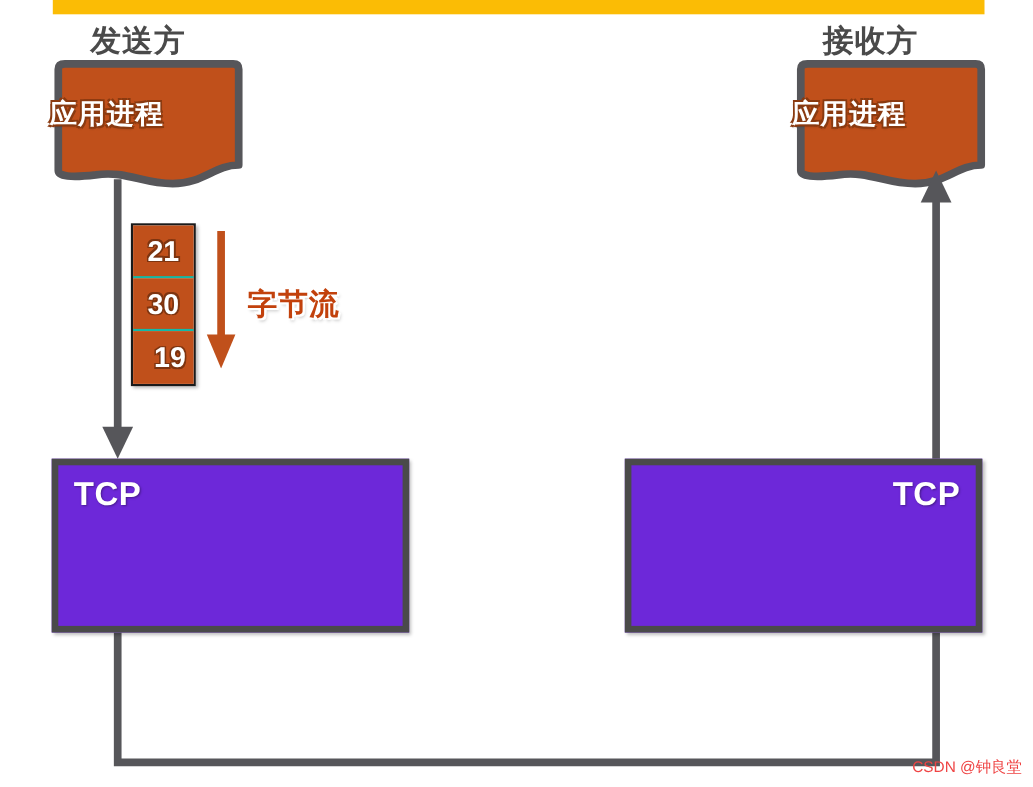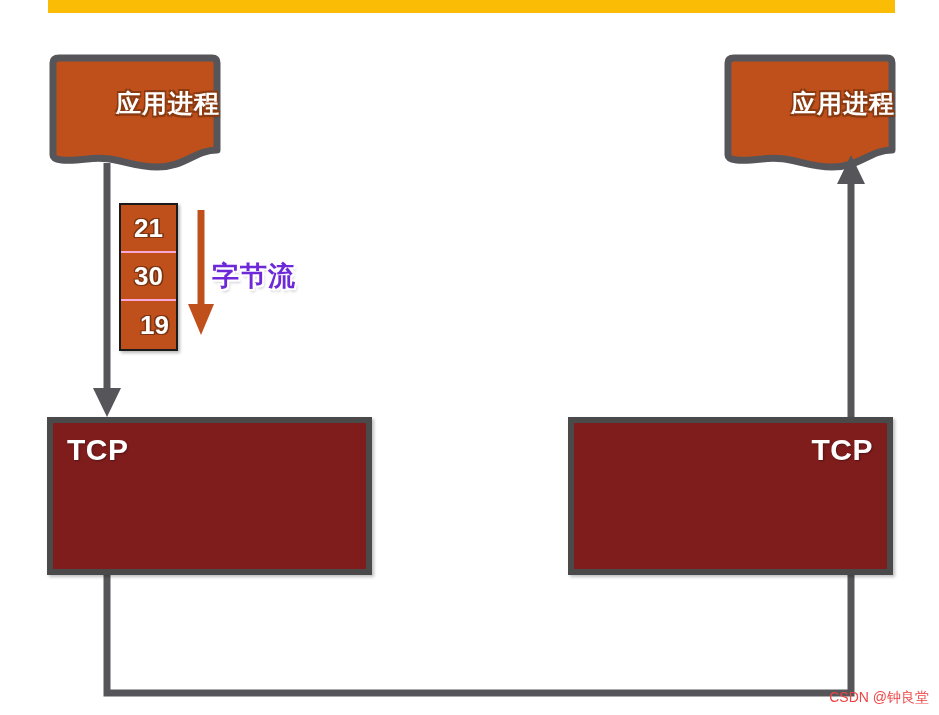--- a/index.html
+++ b/index.html
@@ -45,38 +45,38 @@
   .app-proc {
     position: absolute;
     width: 175px;
     height: 115px;
   }
   .app-proc svg { display: block; width: 100%; height: 100%; overflow: visible; }
   .app-proc .app-label {
     position: absolute;
     left: 0; right: 0;
     top: 32px;
-    text-align: right;
+    text-align: left;
     font-size: 25px;
     font-weight: bold;
     color: #ffffff;
     letter-spacing: 1px;
     text-shadow:
       -1.6px -1.6px 0 #8a3a10, 1.6px -1.6px 0 #8a3a10,
       -1.6px  1.6px 0 #8a3a10, 1.6px  1.6px 0 #8a3a10,
        0 2px 2px rgba(0,0,0,.30);
     pointer-events: none;
   }
   .app-proc-sender   { left: 45px;  top: 55px; }
   .app-proc-receiver { left: 720px; top: 55px; }
 
   
   .tcp-box {
     position: absolute;
-    background: #7f1d1d;
+    background: #6d28d9;
     border: 6px solid #4a4a4a;
     box-sizing: border-box;
     box-shadow: 2px 2px 3px rgba(0,0,0,.25);
   }
   .tcp-box .tcp-label {
     position: absolute;
     top: 10px;
     font-size: 30px;
     font-weight: bold;
     color: #ffffff;
@@ -94,21 +94,21 @@
     left: 119px;
     top: 203px;
     width: 59px;
     border: 2px solid #1a1a1a;
     box-sizing: border-box;
     box-shadow: 2px 2px 3px rgba(0,0,0,.28);
   }
   .byte-cell {
     height: 48px;
     background: #C0501B;
-    border-bottom: 2px solid #f9a8d4;
+    border-bottom: 2px solid #14b8a6;
     box-sizing: border-box;
     display: flex;
     align-items: center;
     justify-content: center;
     font-size: 26px;
     font-weight: bold;
     color: #ffffff;
     text-shadow:
       -1.4px -1.4px 0 #7d3410, 1.4px -1.4px 0 #7d3410,
       -1.4px  1.4px 0 #7d3410, 1.4px  1.4px 0 #7d3410;
@@ -118,25 +118,25 @@
   
   .stream-arrow {
     position: absolute;
     left: 186px;
     top: 210px;
     width: 30px;
     height: 125px;
   }
   .stream-label {
     position: absolute;
-    left: 212px;
+    left: 225px;
     top: 258px;
     font-size: 27px;
     font-weight: bold;
-    color: #6d28d9;
+    color: #c2410c;
     letter-spacing: 1px;
     white-space: nowrap;
     text-shadow:
       -2px -2px 0 #ffffff, 2px -2px 0 #ffffff,
       -2px  2px 0 #ffffff, 2px  2px 0 #ffffff,
        0 0 4px #ffffff, 2px 3px 3px rgba(0,0,0,.25);
   }
 
   
   .connector {
@@ -157,20 +157,22 @@
     white-space: nowrap;
   }
 </style>
 </head>
 <body>
 
 <div id="stage">
 
   <div class="top-bar"></div>
 
+  <div class="caption caption-sender">发送方</div>
+  <div class="caption caption-receiver">接收方</div>
 
   <div class="app-proc app-proc-sender">
     <svg viewBox="0 0 175 115" preserveAspectRatio="none">
       <path d="M8 8 Q8 3 14 3 L167 3 Q172 3 172 8 L172 95
                C150 95 140 112 112 112
                C84 112 70 100 42 104
                Q8 108 8 100 Z" fill="#C0501B" stroke="#56565a" stroke-width="7" stroke-linejoin="round"></path>
     </svg>
     <div class="app-label">应用进程</div>
   </div>

